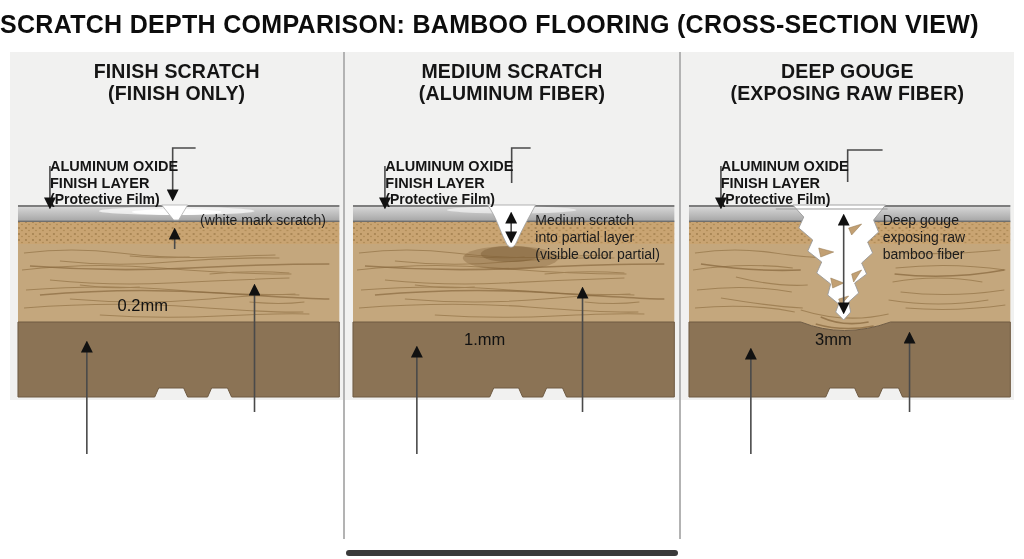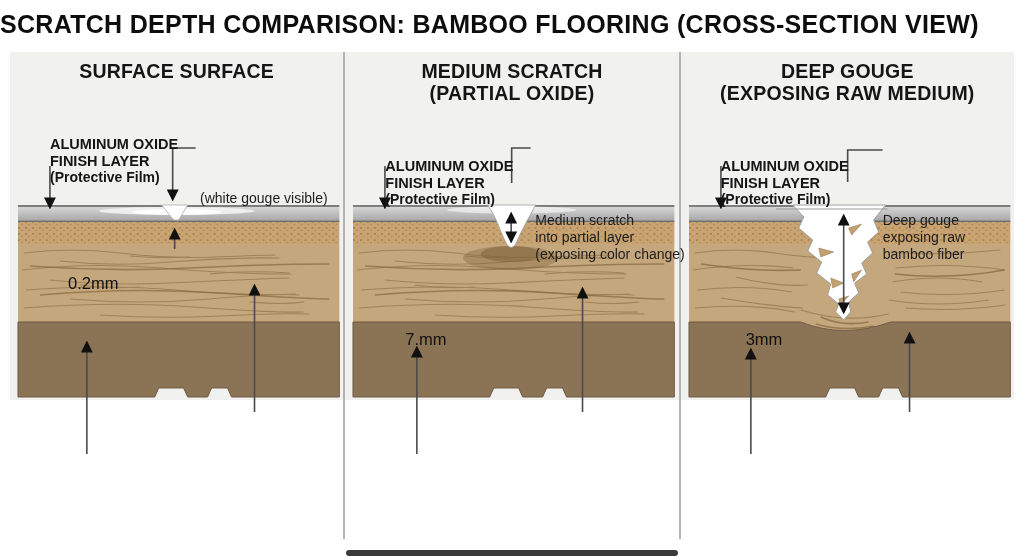--- a/index.html
+++ b/index.html
@@ -10,21 +10,21 @@
   .panels{position:absolute;left:10px;top:52px;width:1004px;height:487px;display:flex;}
   .panel{position:relative;flex:1;
          background:linear-gradient(to bottom,#f1f1f0 0,#f1f1f0 348px,#ffffff 348px);}
   .panel+.panel{border-left:2px solid #b3b3b3;}
   .panel-title{position:absolute;left:0;top:8px;width:100%;text-align:center;
          font-size:19.5px;font-weight:bold;line-height:22px;letter-spacing:.2px;color:#151515;}
   .layer-label{position:absolute;left:20px;top:62px;font-size:14.5px;line-height:16.5px;
          font-weight:bold;color:#151515;margin-left:20px;}
   .layer-label .plain{font-weight:bold;font-size:14px;}
   .note{position:absolute;top:66px;font-size:14px;line-height:17px;color:#1c1c1c;}
-  .depth{position:absolute;top:133px;font-size:16.5px;color:#111;}
+  .depth{position:absolute;top:133px;text-align:right;font-size:16.5px;color:#111;}
   .xsec{position:absolute;left:0;top:0;width:100%;height:487px;}
   .txt{position:relative;z-index:2;}
   .bottom-bar{position:absolute;left:346px;top:550px;width:332px;height:6px;
          border-radius:3px;background:#3a3a3a;}
 </style>
 </head>
 <body>
 
 <div id="stage">
 
@@ -89,29 +89,30 @@
         <g stroke="#4a4a4a" stroke-width="1.6" fill="none">
           <path d="M40,114 V155" marker-end="url(#m1)"></path>
           <path d="M186,96 H163 V147" marker-end="url(#m1)"></path>
           <path d="M165,197 V178" marker-end="url(#m1)"></path>
           <path d="M245,360 V234" marker-end="url(#m1)"></path>
           <path d="M77,402 V291" marker-end="url(#m1)"></path>
         </g>
       </svg>
 
       <div class="txt panel-title">
-        <div>SURFACE SURFACE</div>
+        <div>FINISH SCRATCH</div>
+        <div>(FINISH ONLY)</div>
       </div>
       <div class="txt layer-label">
         <div>ALUMINUM OXIDE</div>
         <div>FINISH LAYER</div>
         <div class="plain">(Protective Film)</div>
       </div>
       <div class="txt note" style="left:190px;">
-        <div>(white gouge visible)</div>
+        <div>(white mark scratch)</div>
       </div>
       <div class="txt depth" style="left:58px;width:100px;">0.2mm</div>
 
     </div>
 
     <div class="panel">
       <svg class="xsec" viewBox="0 0 334 487" preserveAspectRatio="none">
         <defs>
           <linearGradient id="g2" x1="0" y1="0" x2="0" y2="1">
             <stop offset="0" stop-color="#dcdcdc"></stop>
@@ -167,33 +168,33 @@
           <path d="M40,114 V155" marker-end="url(#m2)"></path>
           <path d="M186,96 H167 V131"></path>
           <path d="M166.5,162 V189" marker-start="url(#m2)" marker-end="url(#m2)"></path>
           <path d="M238,360 V237" marker-end="url(#m2)"></path>
           <path d="M72,402 V296" marker-end="url(#m2)"></path>
         </g>
       </svg>
 
       <div class="txt panel-title">
         <div>MEDIUM SCRATCH</div>
-        <div>(PARTIAL OXIDE)</div>
+        <div>(ALUMINUM FIBER)</div>
       </div>
       <div class="txt layer-label">
         <div>ALUMINUM OXIDE</div>
         <div>FINISH LAYER</div>
         <div class="plain">(Protective Film)</div>
       </div>
       <div class="txt note" style="left:190px;">
         <div>Medium scratch</div>
         <div>into partial layer</div>
-        <div>(exposing color change)</div>
-      </div>
-      <div class="txt depth" style="left:60px;width:100px;">7.mm</div>
+        <div>(visible color partial)</div>
+      </div>
+      <div class="txt depth" style="left:60px;width:100px;">1.mm</div>
 
     </div>
 
     <div class="panel">
       <svg class="xsec" viewBox="0 0 334 487" preserveAspectRatio="none">
         <defs>
           <linearGradient id="g3" x1="0" y1="0" x2="0" y2="1">
             <stop offset="0" stop-color="#dcdcdc"></stop>
               <stop offset="1" stop-color="#a3a3a3"></stop>
           </linearGradient>
@@ -256,32 +257,32 @@
           <path d="M202,98 H167 V130"></path>
           <path d="M95,157 H207" stroke="#9a9a9a" stroke-width="1"></path>
           <path d="M163,164 V260" marker-start="url(#m3)" marker-end="url(#m3)"></path>
           <path d="M229,360 V282" marker-end="url(#m3)"></path>
           <path d="M70,402 V298" marker-end="url(#m3)"></path>
         </g>
       </svg>
 
       <div class="txt panel-title">
         <div>DEEP GOUGE</div>
-        <div>(EXPOSING RAW MEDIUM)</div>
+        <div>(EXPOSING RAW FIBER)</div>
       </div>
       <div class="txt layer-label">
         <div>ALUMINUM OXIDE</div>
         <div>FINISH LAYER</div>
         <div class="plain">(Protective Film)</div>
       </div>
       <div class="txt note" style="left:202px;">
         <div>Deep gouge</div>
         <div>exposing raw</div>
         <div>bamboo fiber</div>
       </div>
-      <div class="txt depth" style="left:65px;width:100px;">3mm</div>
+      <div class="txt depth" style="left:71px;width:100px;">3mm</div>
 
     </div>
 
   </div>
 
   <div class="bottom-bar"></div>
 </div>
 
 </body></html>

